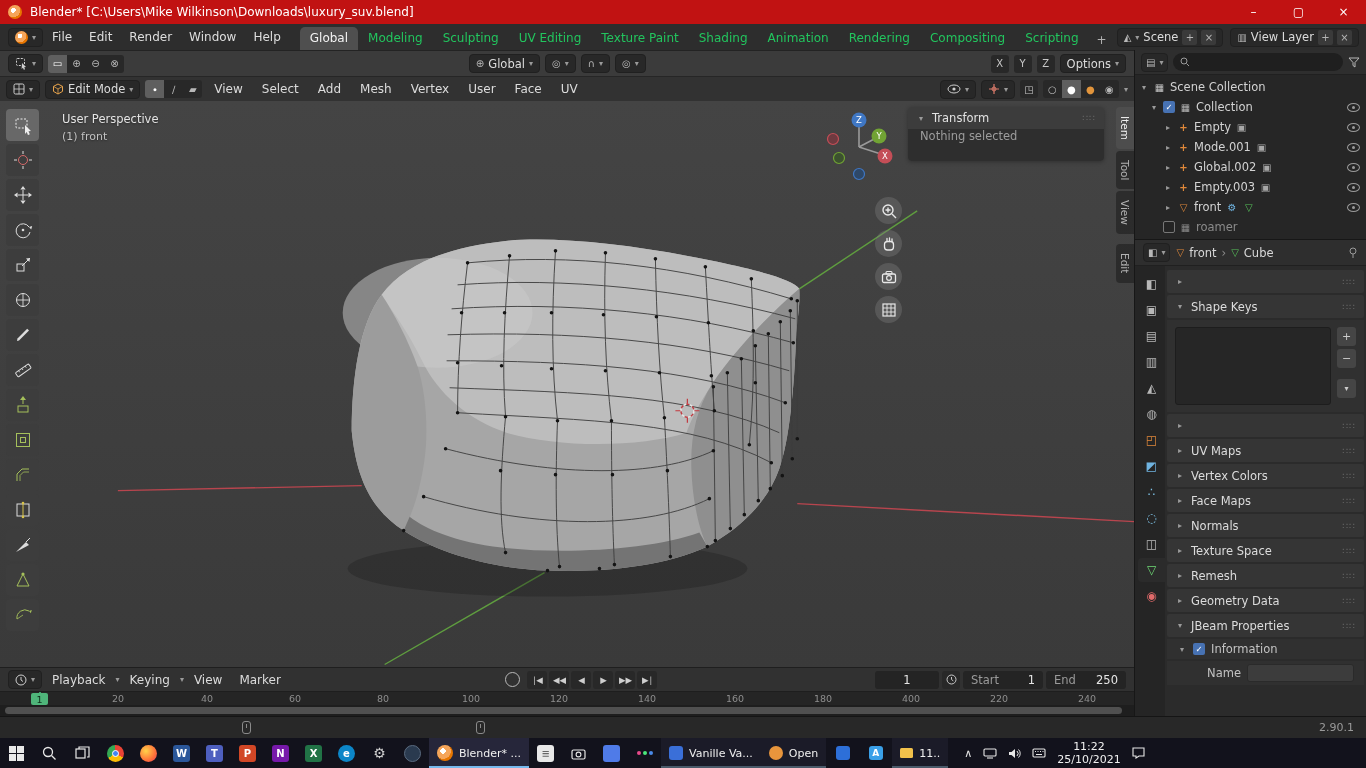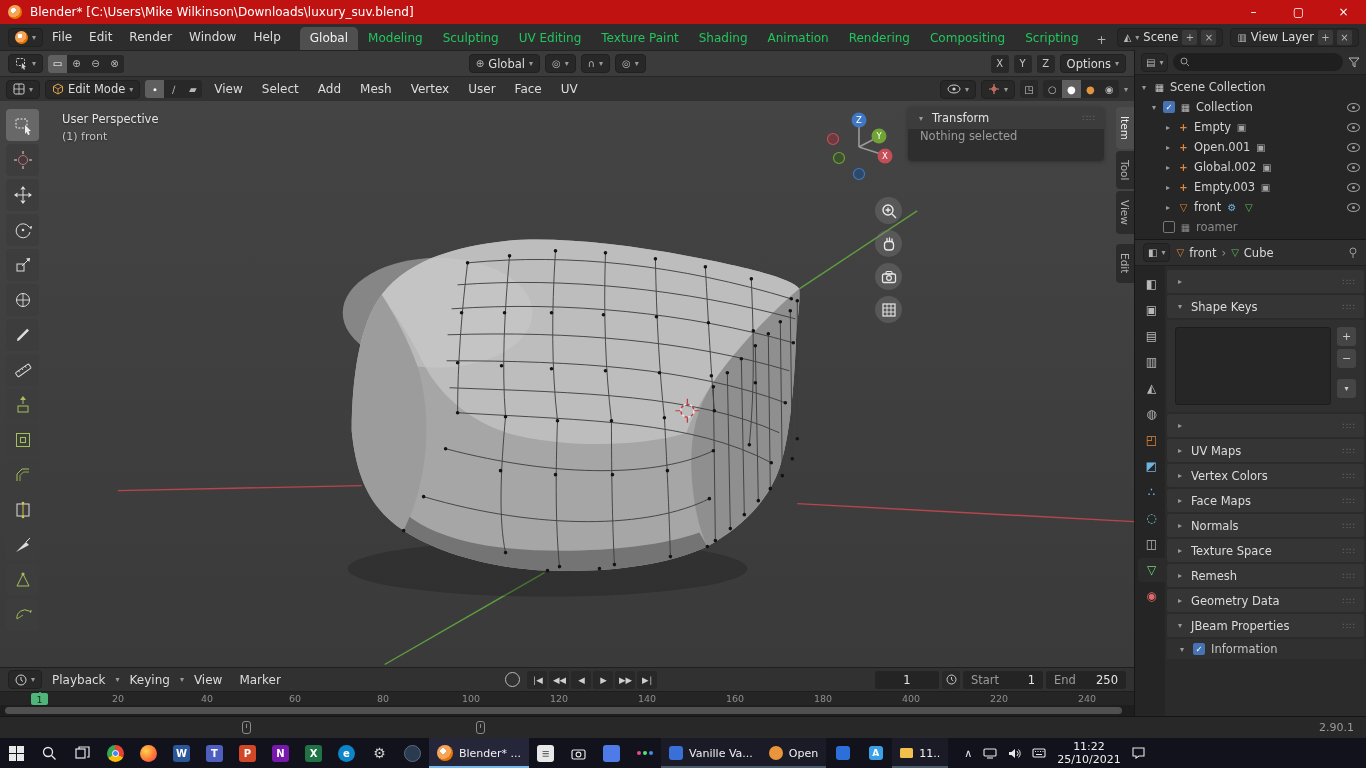--- a/index.html
+++ b/index.html
@@ -583,21 +583,21 @@
       <div class="orow" style="padding-left:28px">
         <span class="disc">▸</span>
         <span class="oicon" style="color:#e0883a;font-weight:bold">+</span>
         <span class="olabel">Empty</span>
         <span class="oicon" style="color:#a8a8a8">▣</span>
         <span class="eye"></span>
       </div>
       <div class="orow" style="padding-left:28px">
         <span class="disc">▸</span>
         <span class="oicon" style="color:#e0883a;font-weight:bold">+</span>
-        <span class="olabel">Open.001</span>
+        <span class="olabel">Mode.001</span>
         <span class="oicon" style="color:#a8a8a8">▣</span>
         <span class="eye"></span>
       </div>
       <div class="orow" style="padding-left:28px">
         <span class="disc">▸</span>
         <span class="oicon" style="color:#e0883a;font-weight:bold">+</span>
         <span class="olabel">Global.002</span>
         <span class="oicon" style="color:#a8a8a8">▣</span>
         <span class="eye"></span>
       </div>
@@ -722,20 +722,24 @@
         <div class="sec">
           <span class="disc">▾</span>
           <span>JBeam Properties</span>
           <span class="grip">∷∷</span>
         </div>
         <div class="jrow">
           <span class="disc">▾</span>
           <span class="cb on">✓</span>
           <span class="jlabel">Information</span>
         </div>
+        <div class="jrow">
+          <span class="jlabel right">Name</span>
+          <span class="jfield"></span>
+        </div>
       </div>
     </div>
   </div>
 
 </div>
 </div>
 
 <div class="statusbar">
   <span class="mousehint" style="margin-left:230px"></span>
   <span class="mousehint" style="margin-left:225px"></span>

